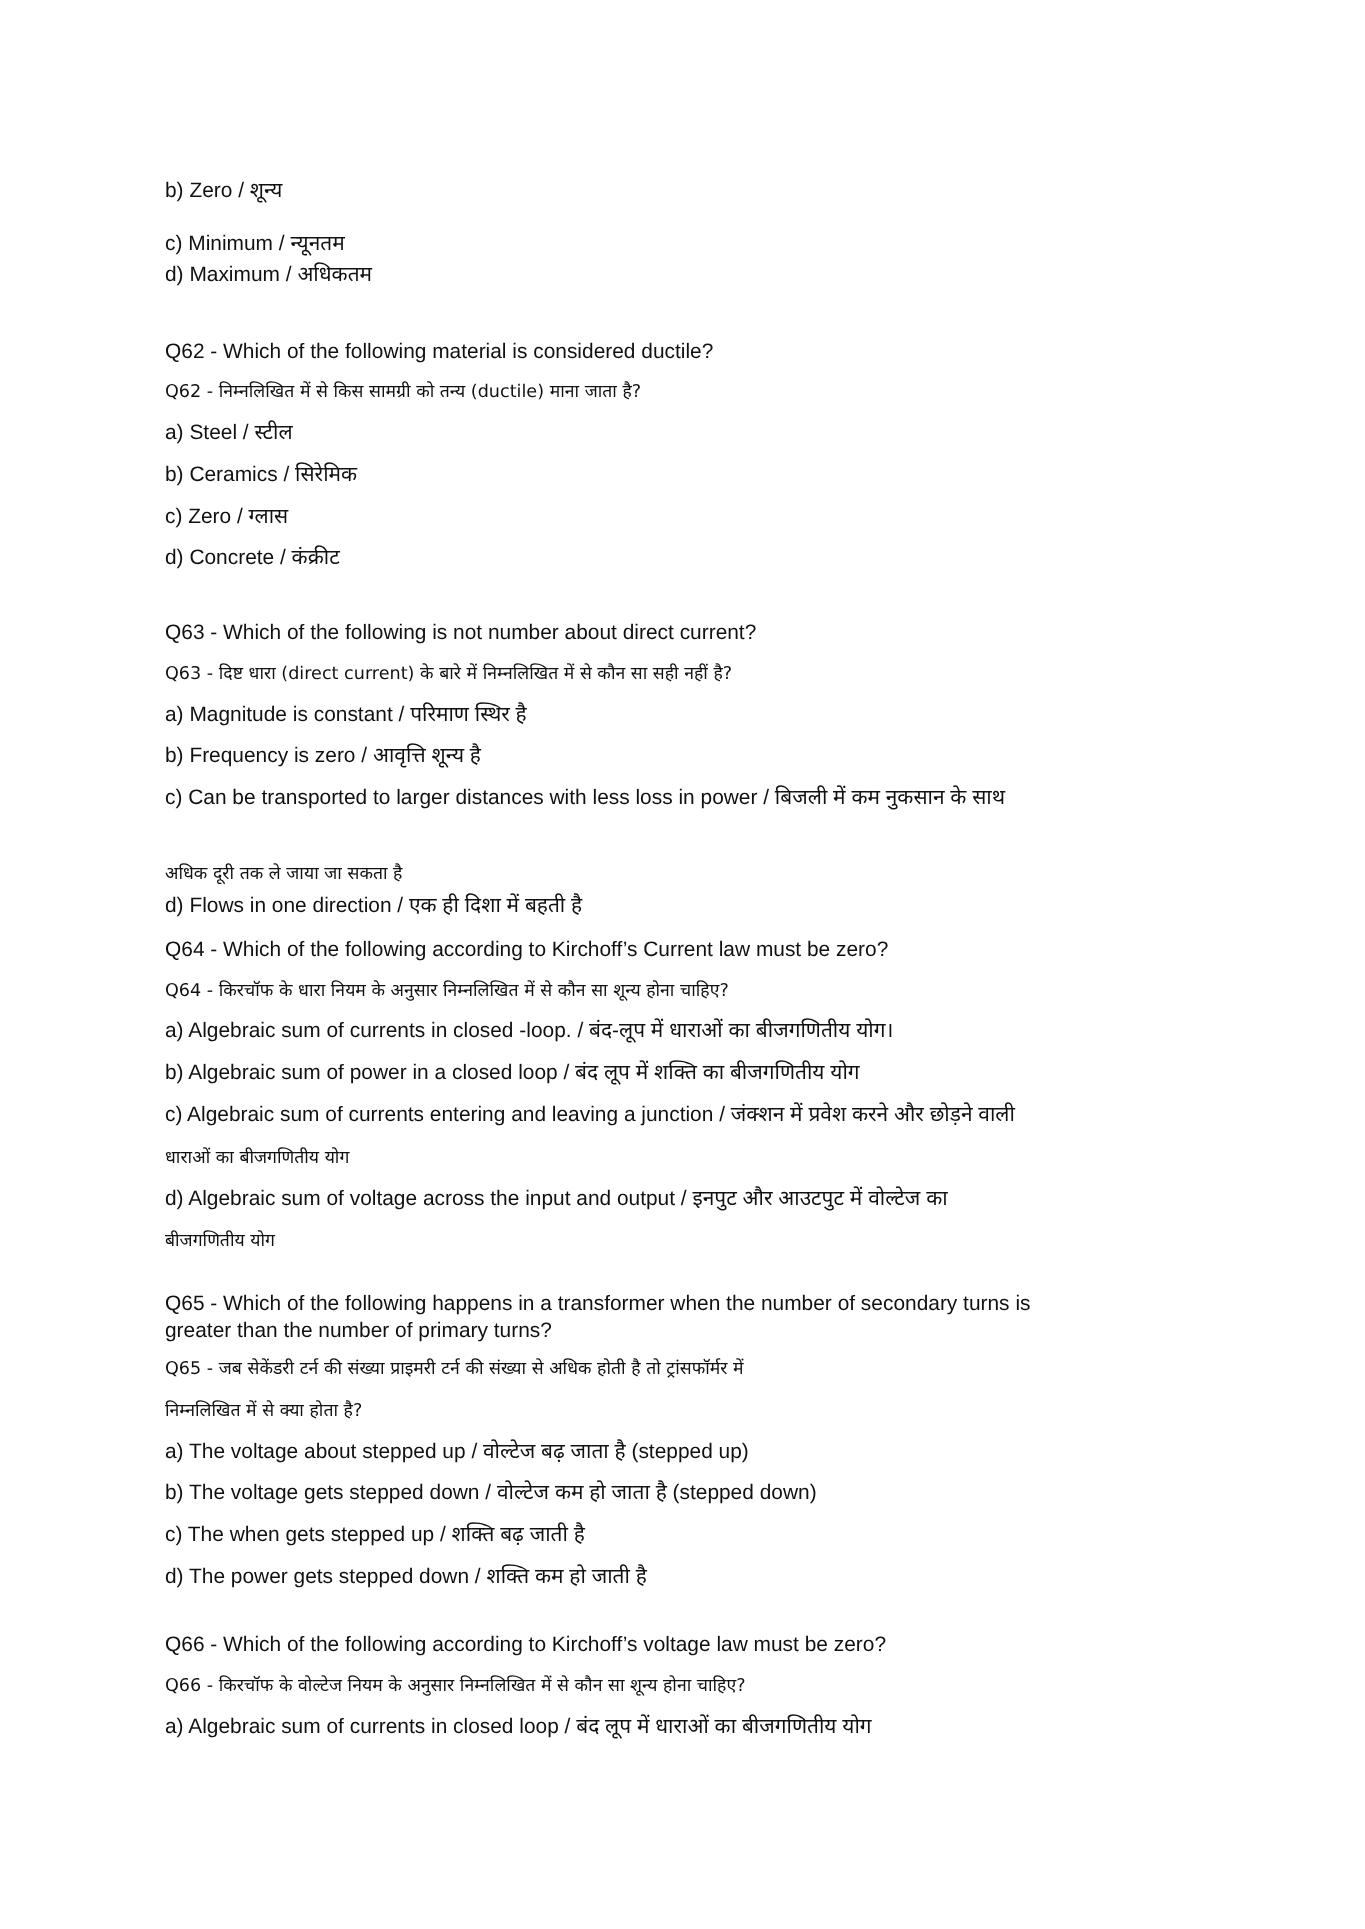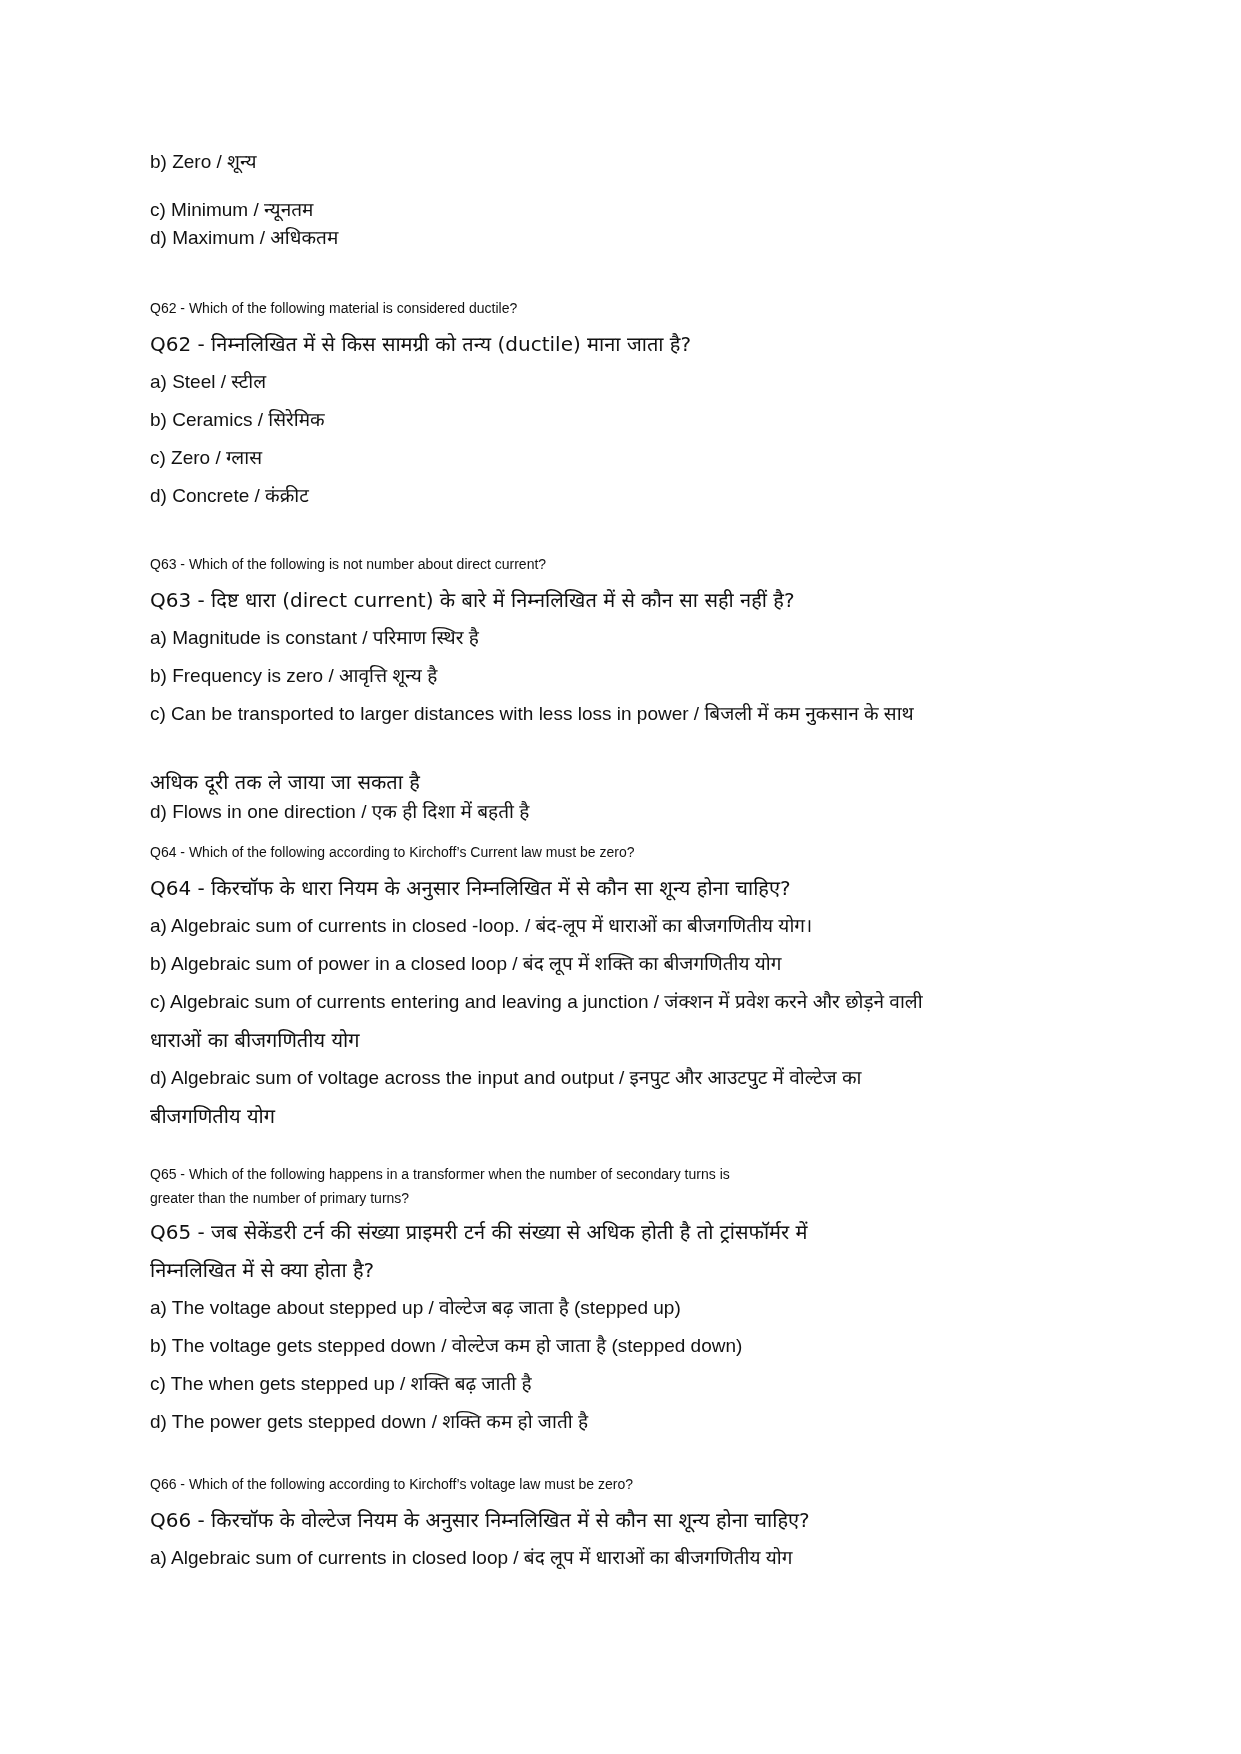--- a/index.html
+++ b/index.html
@@ -20,26 +20,27 @@
       left: 150px;
       top: 150px;
       width: 960px;
     }
     .line {
       position: absolute;
       left: 0;
       white-space: nowrap;
       font-size: 19px;
       line-height: 24px;
+      margin-top: 12px;
     }
     .hi {
       font-family: "DejaVu Sans", sans-serif;
-      font-size: 20px;
+      font-size: 16px;
     }
-    .q-en { font-size: 14px; }
+    .q-en { font-size: 19px; }
   </style>
 </head>
 <body>
 
 <div class="page">
 
   <div>
     <div class="line" style="top:0px">b) Zero / शून्य</div>
     <div class="line" style="top:48px">c) Minimum / न्यूनतम</div>
     <div class="line" style="top:76px">d) Maximum / अधिकतम</div>

